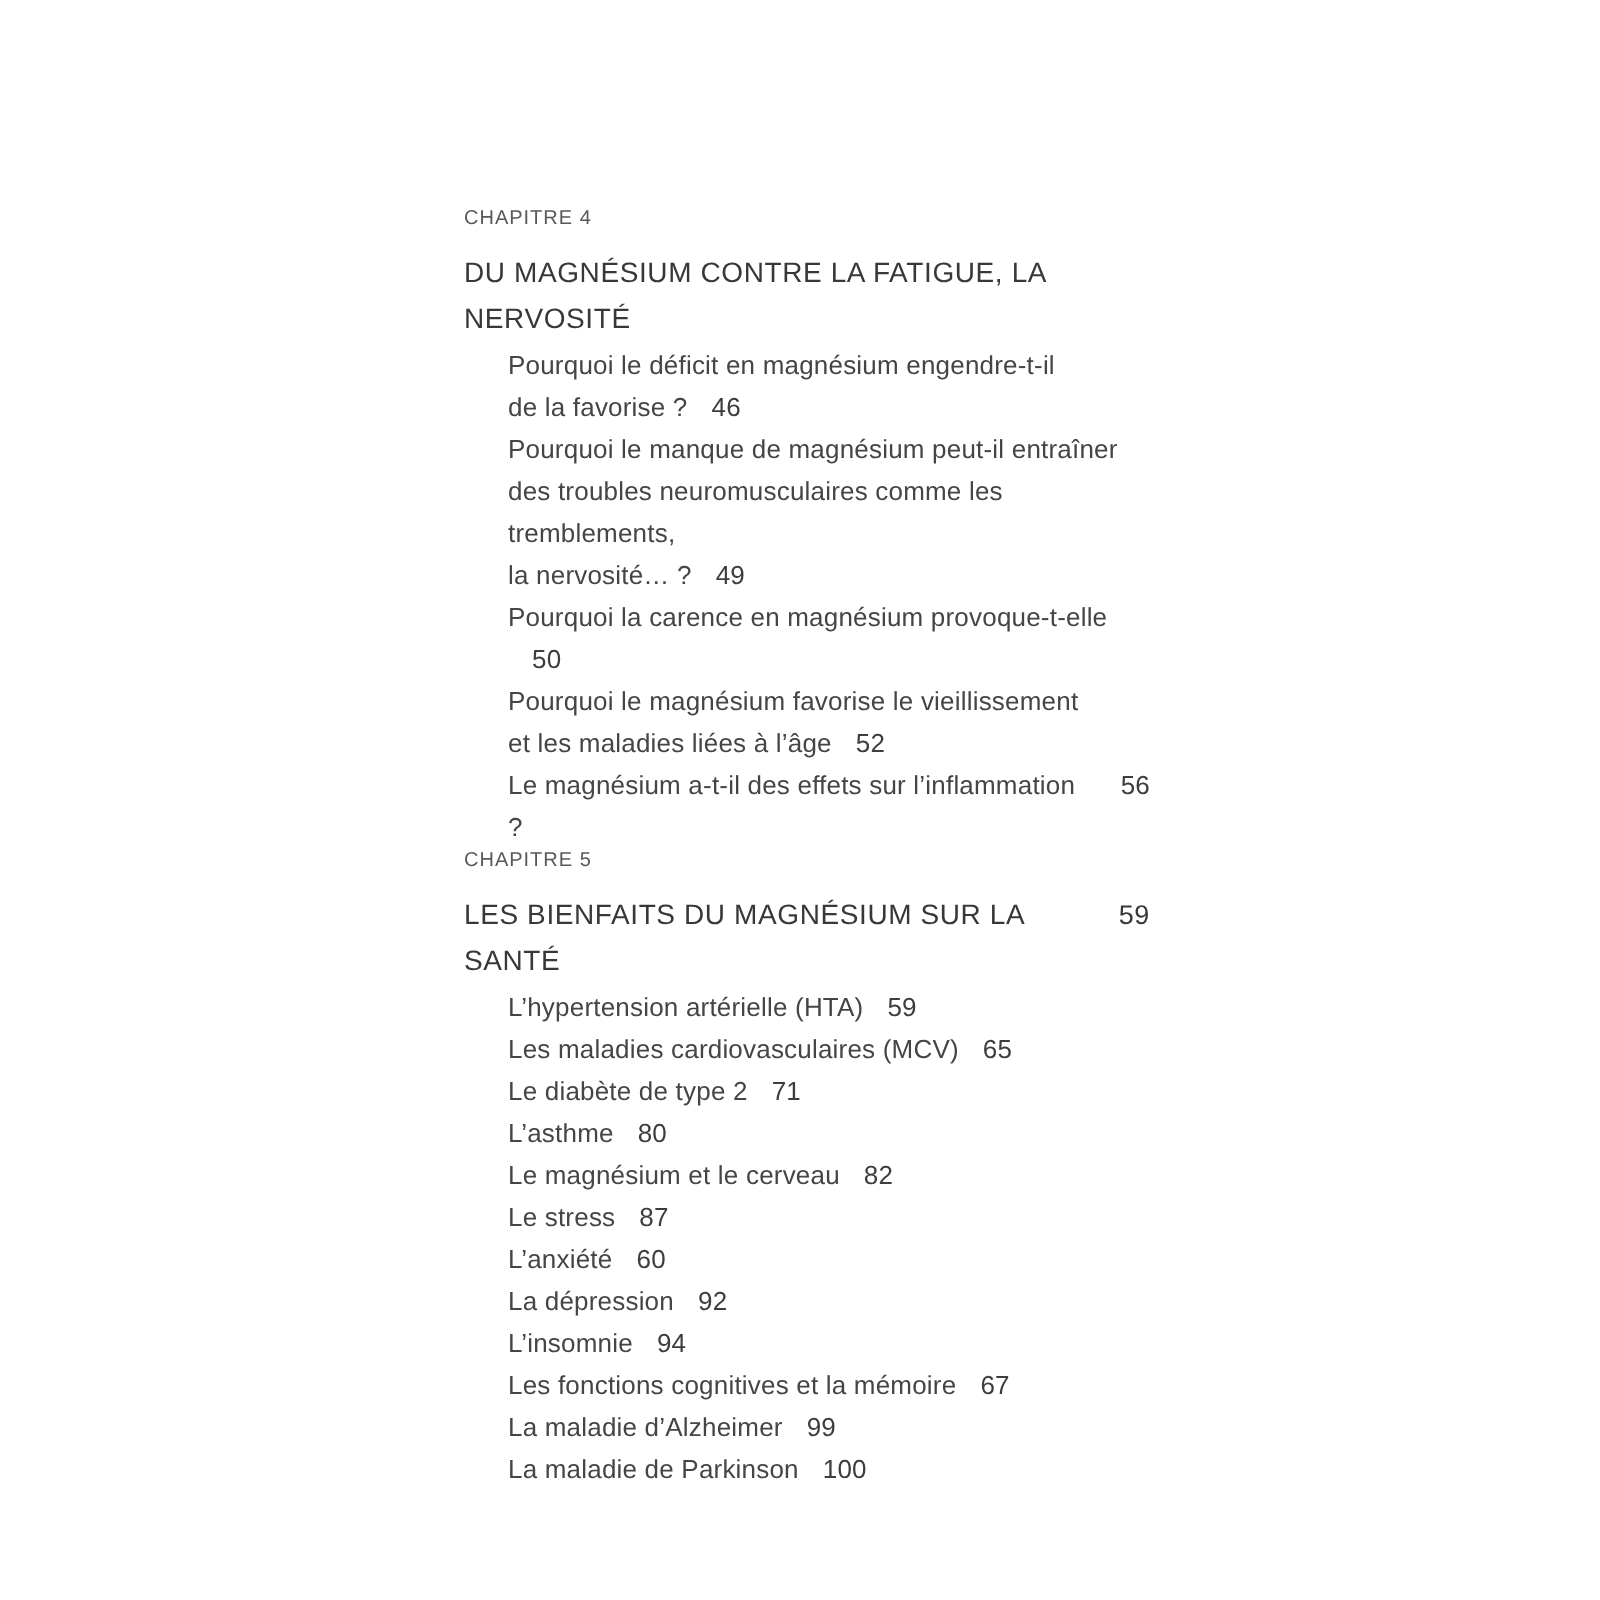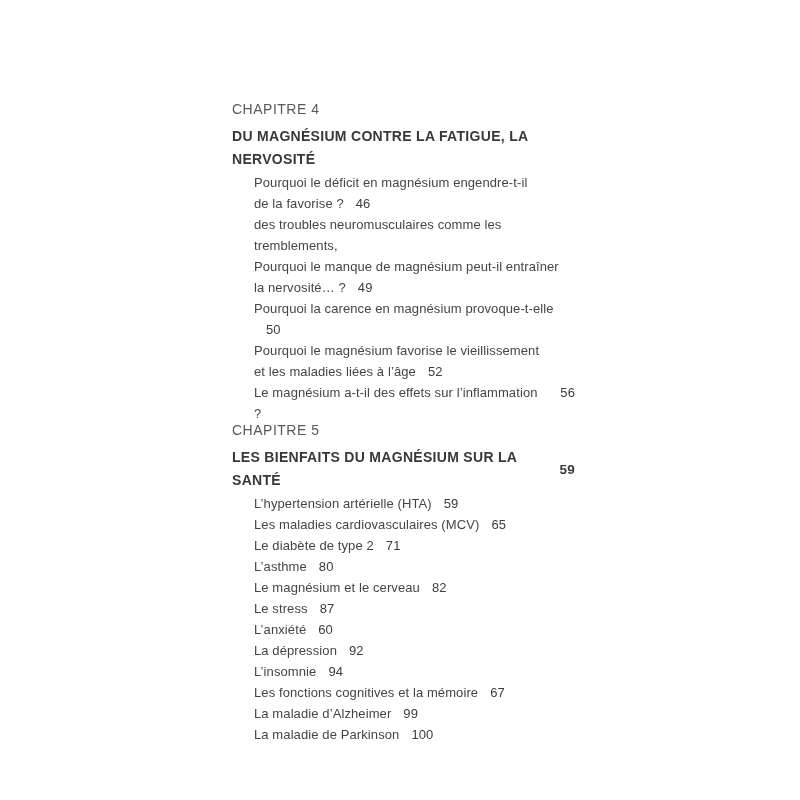--- a/index.html
+++ b/index.html
@@ -17,36 +17,35 @@
   }
   .toc {
     position: absolute;
     top: 103px;
     left: 232px;
     width: 343px;
   }
   .chapter { display: block; }
   .chapter + .chapter { }
   .ch-label {
-    font-size: 14px;
+    font-size: 10px;
     line-height: 13px;
     letter-spacing: 0.5px;
     color: #595959;
     font-weight: 400;
     margin-bottom: 9px;
   }
   .title-row {
     display: flex;
     justify-content: space-between;
-    align-items: center;
+    align-items: flex-start;
     font-size: 14px;
     line-height: 23px;
     letter-spacing: 0.3px;
     color: #383838;
-    font-weight: bold;
   }
   .title-row .pg {
     font-size: 13.5px;
     color: #383838;
     flex: 0 0 auto;
     padding-left: 12px;
   }
   .entries { margin-top: 1px; }
   .row {
     display: flex;
@@ -81,24 +80,24 @@
 
         <div class="row">
           <span>Pourquoi le déficit en magnésium engendre-t-il</span>
         </div>
         <div class="row">
           <span>de la favorise ?</span>
           <span class="pg">46</span>
         </div>
 
         <div class="row">
-          <span>des troubles neuromusculaires comme les tremblements,</span>
+          <span>Pourquoi le manque de magnésium peut-il entraîner</span>
         </div>
         <div class="row">
-          <span>Pourquoi le manque de magnésium peut-il entraîner</span>
+          <span>des troubles neuromusculaires comme les tremblements,</span>
         </div>
         <div class="row">
           <span>la nervosité… ?</span>
           <span class="pg">49</span>
         </div>
 
         <div class="row">
           <span>Pourquoi la carence en magnésium provoque-t-elle</span>
         </div>
         <div class="row">

